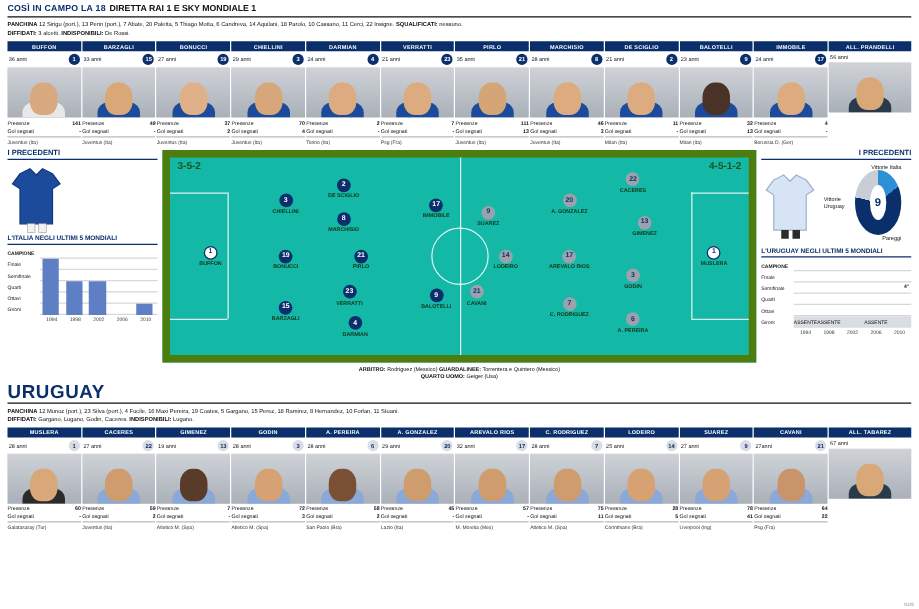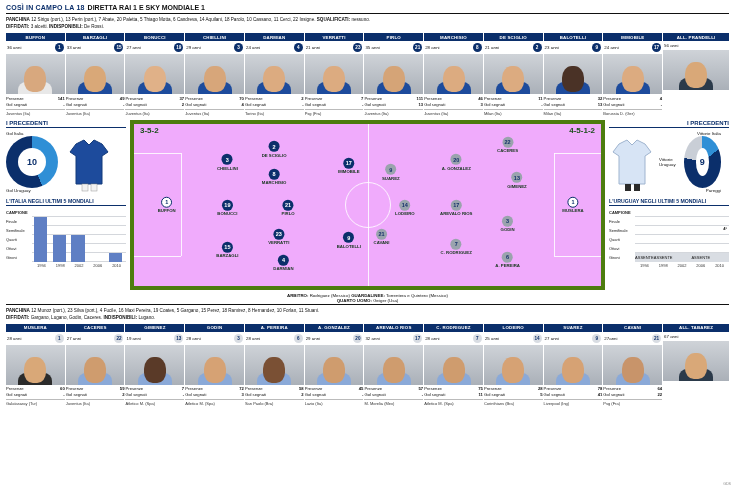--- a/index.html
+++ b/index.html
@@ -66,22 +66,22 @@
   .donutwrap { display: flex; align-items: center; gap: 4px; margin-top: 3px; }
   .donut { position: relative; width: 52px; height: 52px; border-radius: 50%; }
   .donut .hole { position: absolute; inset: 12px; background: #fff; border-radius: 50%; display:flex; align-items:center; justify-content:center; flex-direction:column; }
   .donut .hole .big { font-size: 9px; font-weight: bold; color: #0b2f6b; }
   .lab { font-size: 4.4px; }
   .lab.top { text-align: left; }
   .shirt { width: 46px; height: 52px; position: relative; }
 
   .pitchwrap { flex: 1; position: relative; }
   .pitch {
-    position: relative; height: 170px; background: #f0abfc;
-    border: 4px solid #4d7c0f;
+    position: relative; height: 170px; background: #14b8a6;
+    border: 6px solid #4d7c0f;
   }
   .pitch .line { position: absolute; background: rgba(255,255,255,.85); }
   .form-l { position: absolute; top: 2px; left: 6px; font-size: 8px; font-weight: bold; color: #1c4f1c; }
   .form-r { position: absolute; top: 2px; right: 6px; font-size: 8px; font-weight: bold; color: #1c4f1c; }
   .pp { position: absolute; text-align: center; transform: translate(-50%,-50%); }
   .pp .c {
     width: 11px; height: 11px; border-radius: 50%; color: #fff; font-size: 5.5px; font-weight: bold;
     display: flex; align-items: center; justify-content: center; margin: 0 auto;
   }
   .pp .c.it { background: #0b2f6b; }
@@ -396,29 +396,20 @@
           <div class="head" style="background:#d9a878"></div>
         </div>
       </div>
     </div>
 
   <div class="midband">
 
     <div class="side">
       <div class="side-title">I PRECEDENTI</div>
       <div class="donutwrap">
-        <div style="width:56px">
-          <div class="lab top">Gol Italia</div>
-          <div class="donut" id="italy-donut" style="background: conic-gradient(rgb(47, 143, 214) 0deg, rgb(47, 143, 214) 156.522deg, rgb(11, 47, 107) 156.522deg, rgb(11, 47, 107) 360deg);">
-            <div class="hole">
-              <span class="big">10</span>
-            </div>
-          </div>
-          <div class="lab">Gol Uruguay</div>
-        </div>
         <div class="shirt">
           <svg viewBox="0 0 46 56" width="46" height="56">
             <path d="M10 8 L18 4 L23 9 L28 4 L36 8 L42 16 L36 20 L36 48 L10 48 L10 20 L4 16 Z" fill="#1d4b9c" stroke="#123a7a" stroke-width="1"></path>
             <rect x="16" y="48" width="6" height="7" fill="#f2f2f2" stroke="#999" stroke-width=".5"></rect>
             <rect x="25" y="48" width="6" height="7" fill="#f2f2f2" stroke="#999" stroke-width=".5"></rect>
           </svg>
         </div>
       </div>
 
       <div class="chart-title">L'ITALIA NEGLI ULTIMI 5 MONDIALI</div>
@@ -626,20 +617,21 @@
             <div class="yv">1994</div>
             <div class="yv">1998</div>
             <div class="yv">2002</div>
             <div class="yv">2006</div>
             <div class="yv">2010</div>
           </div>
       </div>
     </div>
   </div>
 
+  <div class="sect-title uruguay" style="margin-top:3px">URUGUAY</div>
   <div class="rule"></div>
   <div class="infoline">
     <b>PANCHINA</b>
     <span>12 Munoz (port.), 23 Silva (port.), 4 Fucile, 16 Maxi Pereira, 19 Coates, 5 Gargano, 15 Perez, 18 Ramirez, 8 Hernandez, 10 Forlan, 11 Stuani.</span>
     <br>
     <b>DIFFIDATI:</b>
     <span>Gargano, Lugano, Godin, Caceres.</span>
     <b>INDISPONIBILI:</b>
     <span>Lugano.</span>
   </div>

